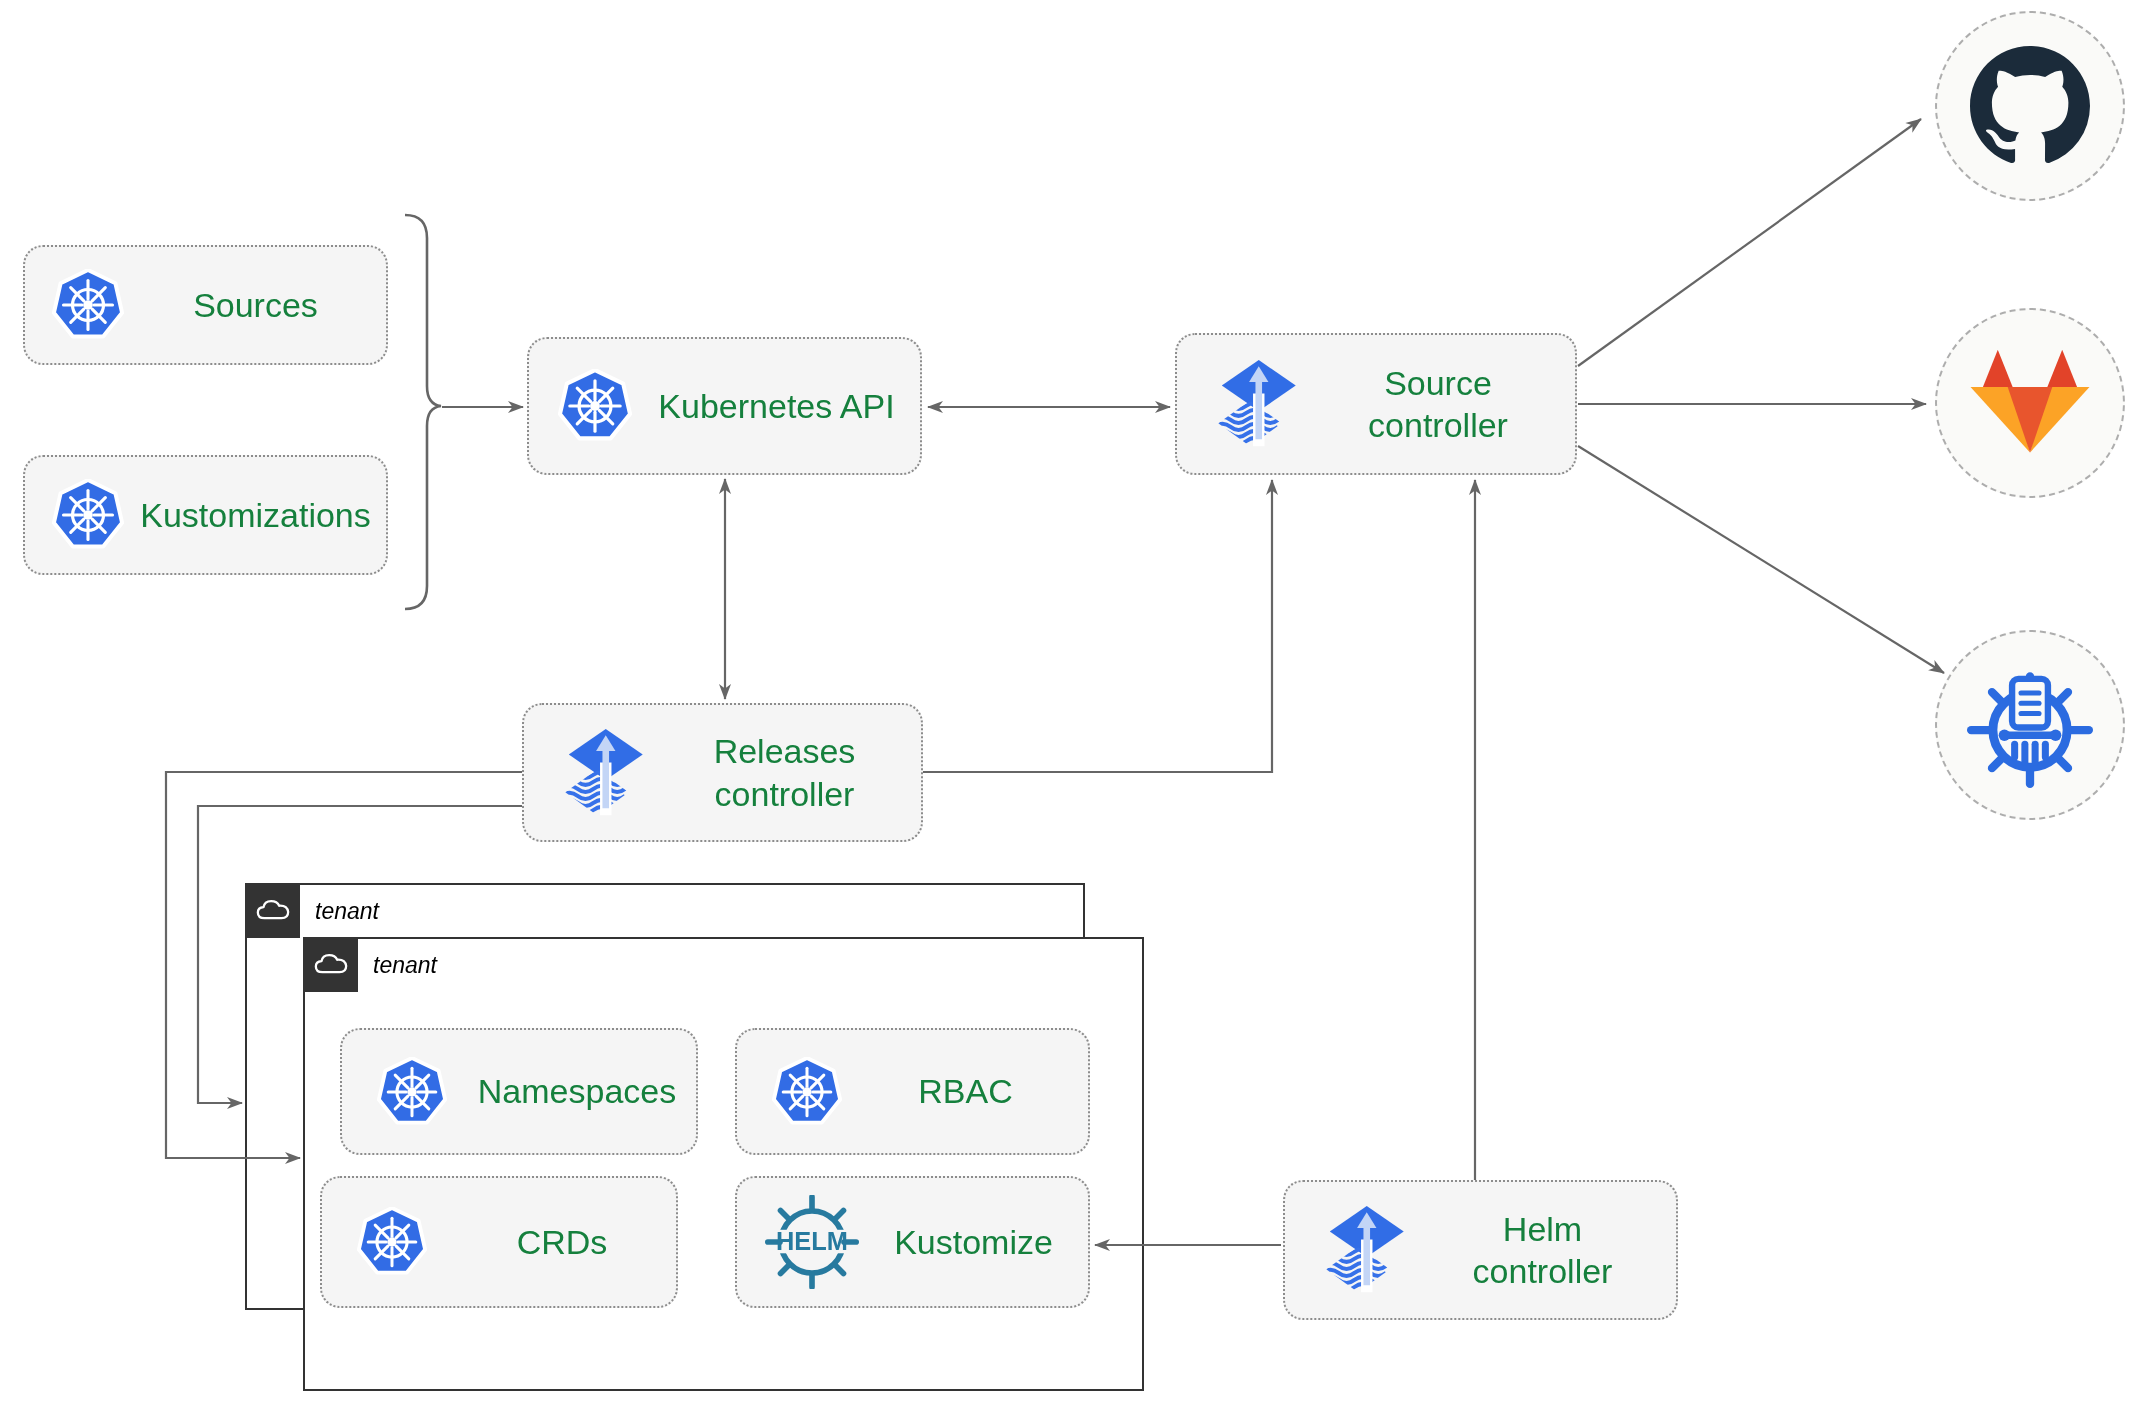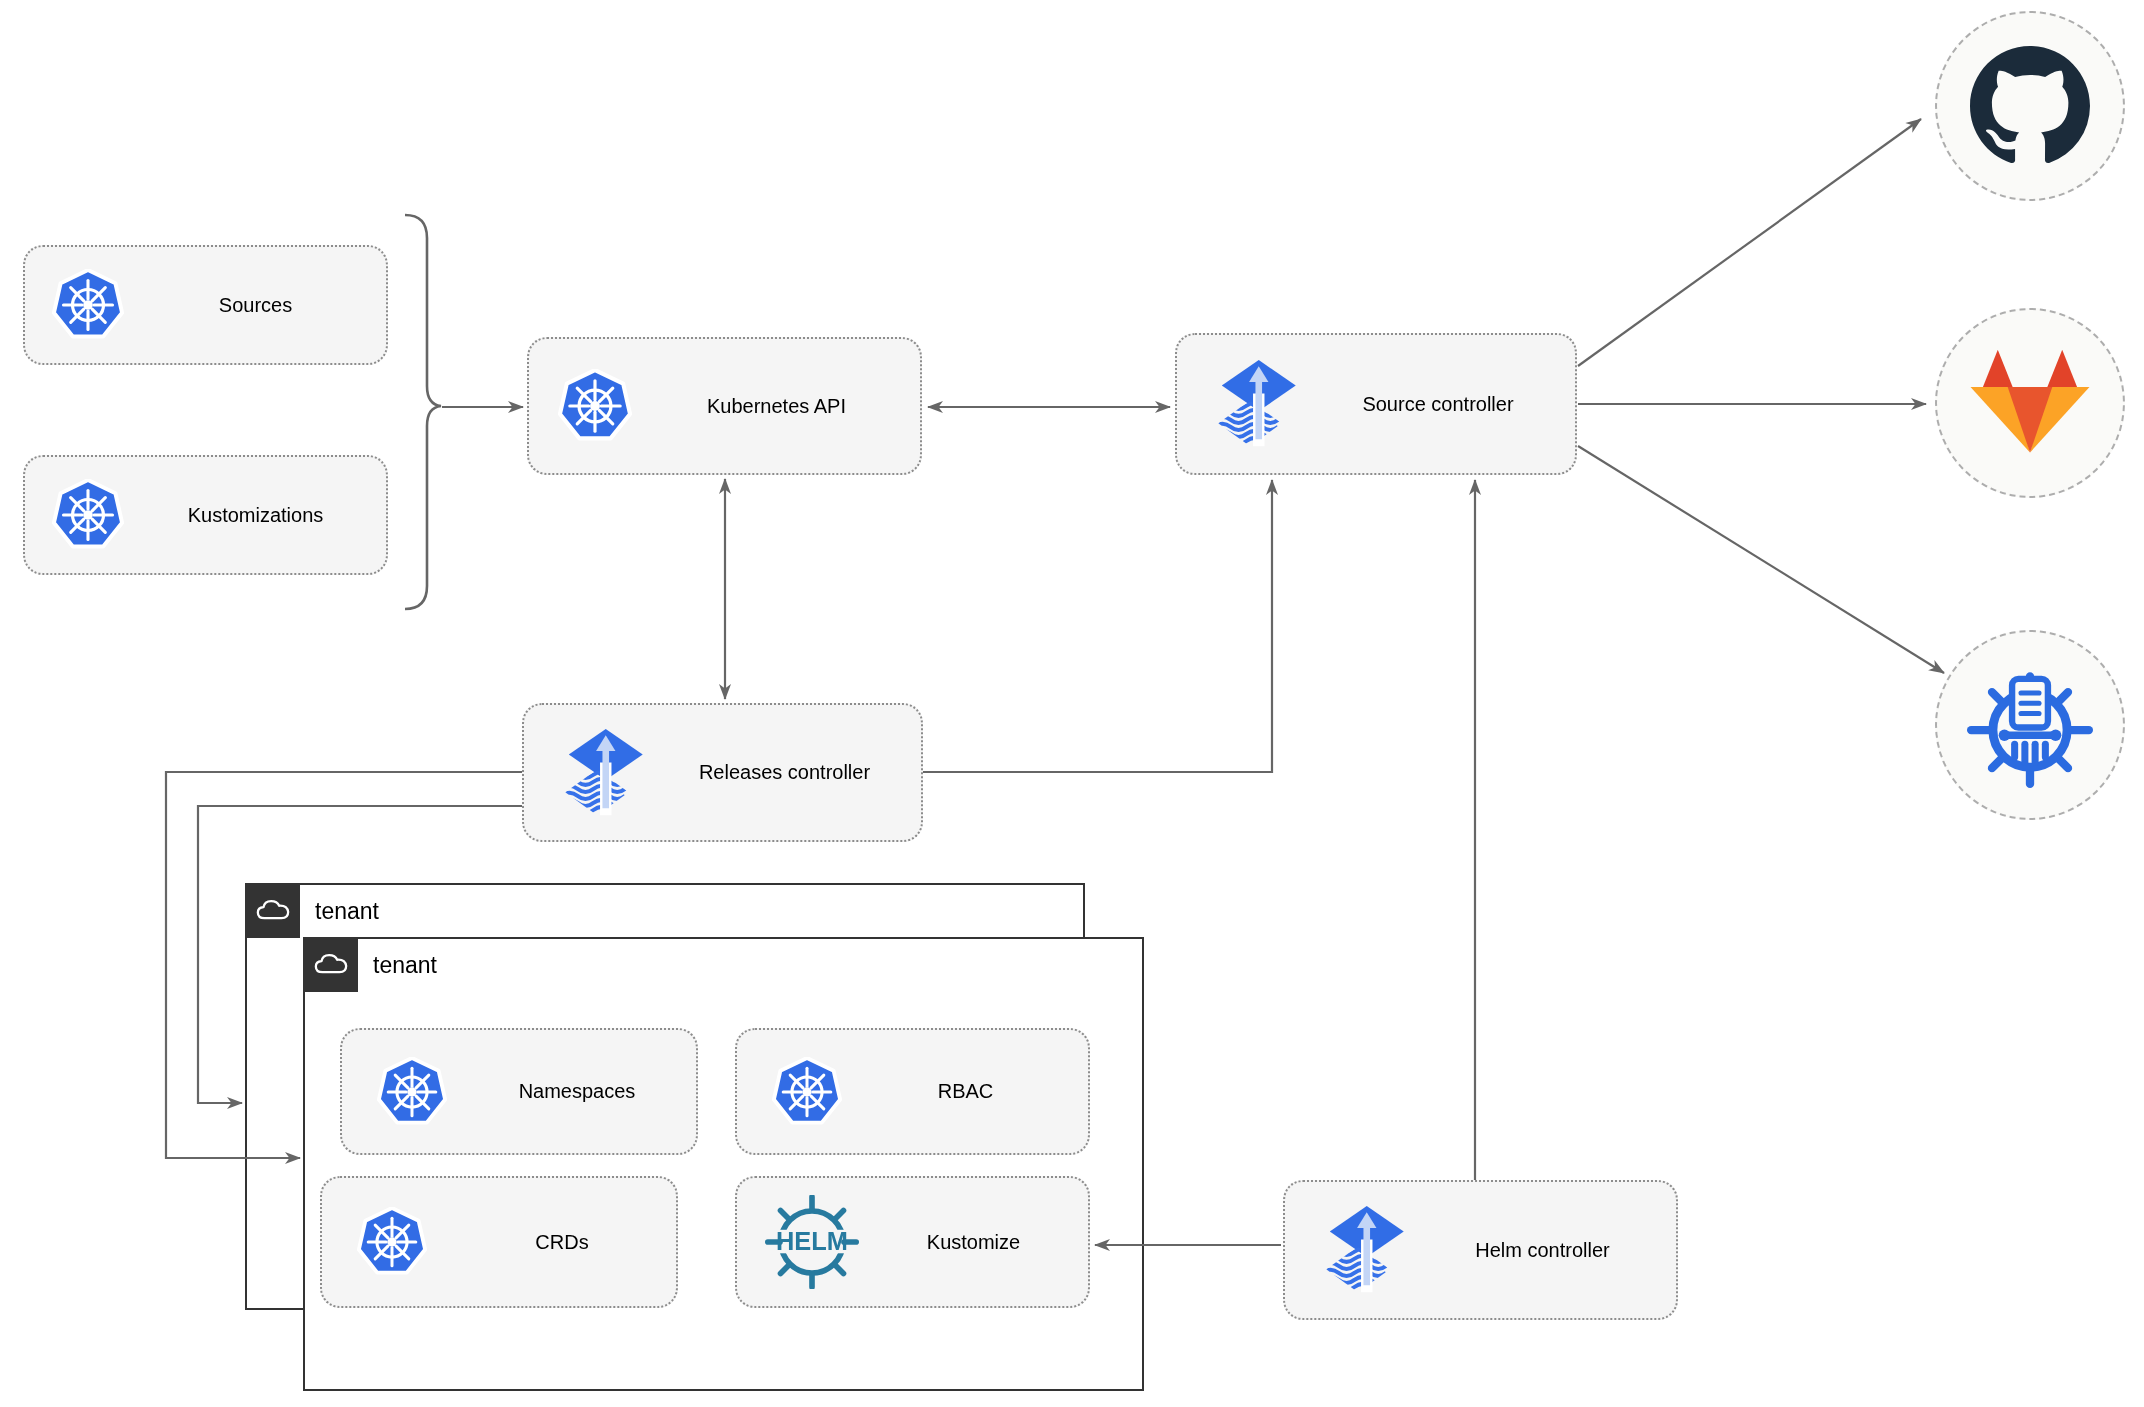--- a/index.html
+++ b/index.html
@@ -6,29 +6,29 @@
   .canvas{
     position:relative;width:2144px;height:1407px;background:#ffffff;overflow:hidden;
     font-family:"Liberation Sans","DejaVu Sans",sans-serif;color:#000;
   }
   
   .node{
     position:absolute;background:#f5f5f5;border:2px dotted #8c8c8c;border-radius:20px;
     display:flex;align-items:center;box-sizing:border-box;z-index:3;
   }
   .node .icon-wrap{flex:0 0 auto;display:flex;align-items:center;justify-content:center;}
-  .node .label{flex:1;text-align:center;font-size:20px;line-height:1.25;color:#000000;}
+  .node .label{flex:1;text-align:center;font-size:34px;line-height:1.25;color:#15803d;}
   .node .label.two-line{max-width:175px;margin:0 auto;}
   
   .tenant{position:absolute;background:#ffffff;border:2px solid #333;box-sizing:border-box;}
   .tenant-badge{
     position:absolute;left:-2px;top:-2px;width:55px;height:55px;background:#333;
     display:flex;align-items:center;justify-content:center;
   }
-  .tenant-label{position:absolute;left:68px;top:13px;font-size:23px;color:#000;}
+  .tenant-label{position:absolute;left:68px;top:13px;font-size:23px;color:#000;font-style:italic;}
   
   .endpoint{
     position:absolute;width:190px;height:190px;border-radius:50%;
     border:2px dashed #adadad;background:#fafaf8;box-sizing:border-box;
     display:flex;align-items:center;justify-content:center;z-index:3;
   }
   .overlay{position:absolute;left:0;top:0;z-index:6;pointer-events:none;}
   .underlay-defs{position:absolute;width:0;height:0;}
 </style>
 </head>

